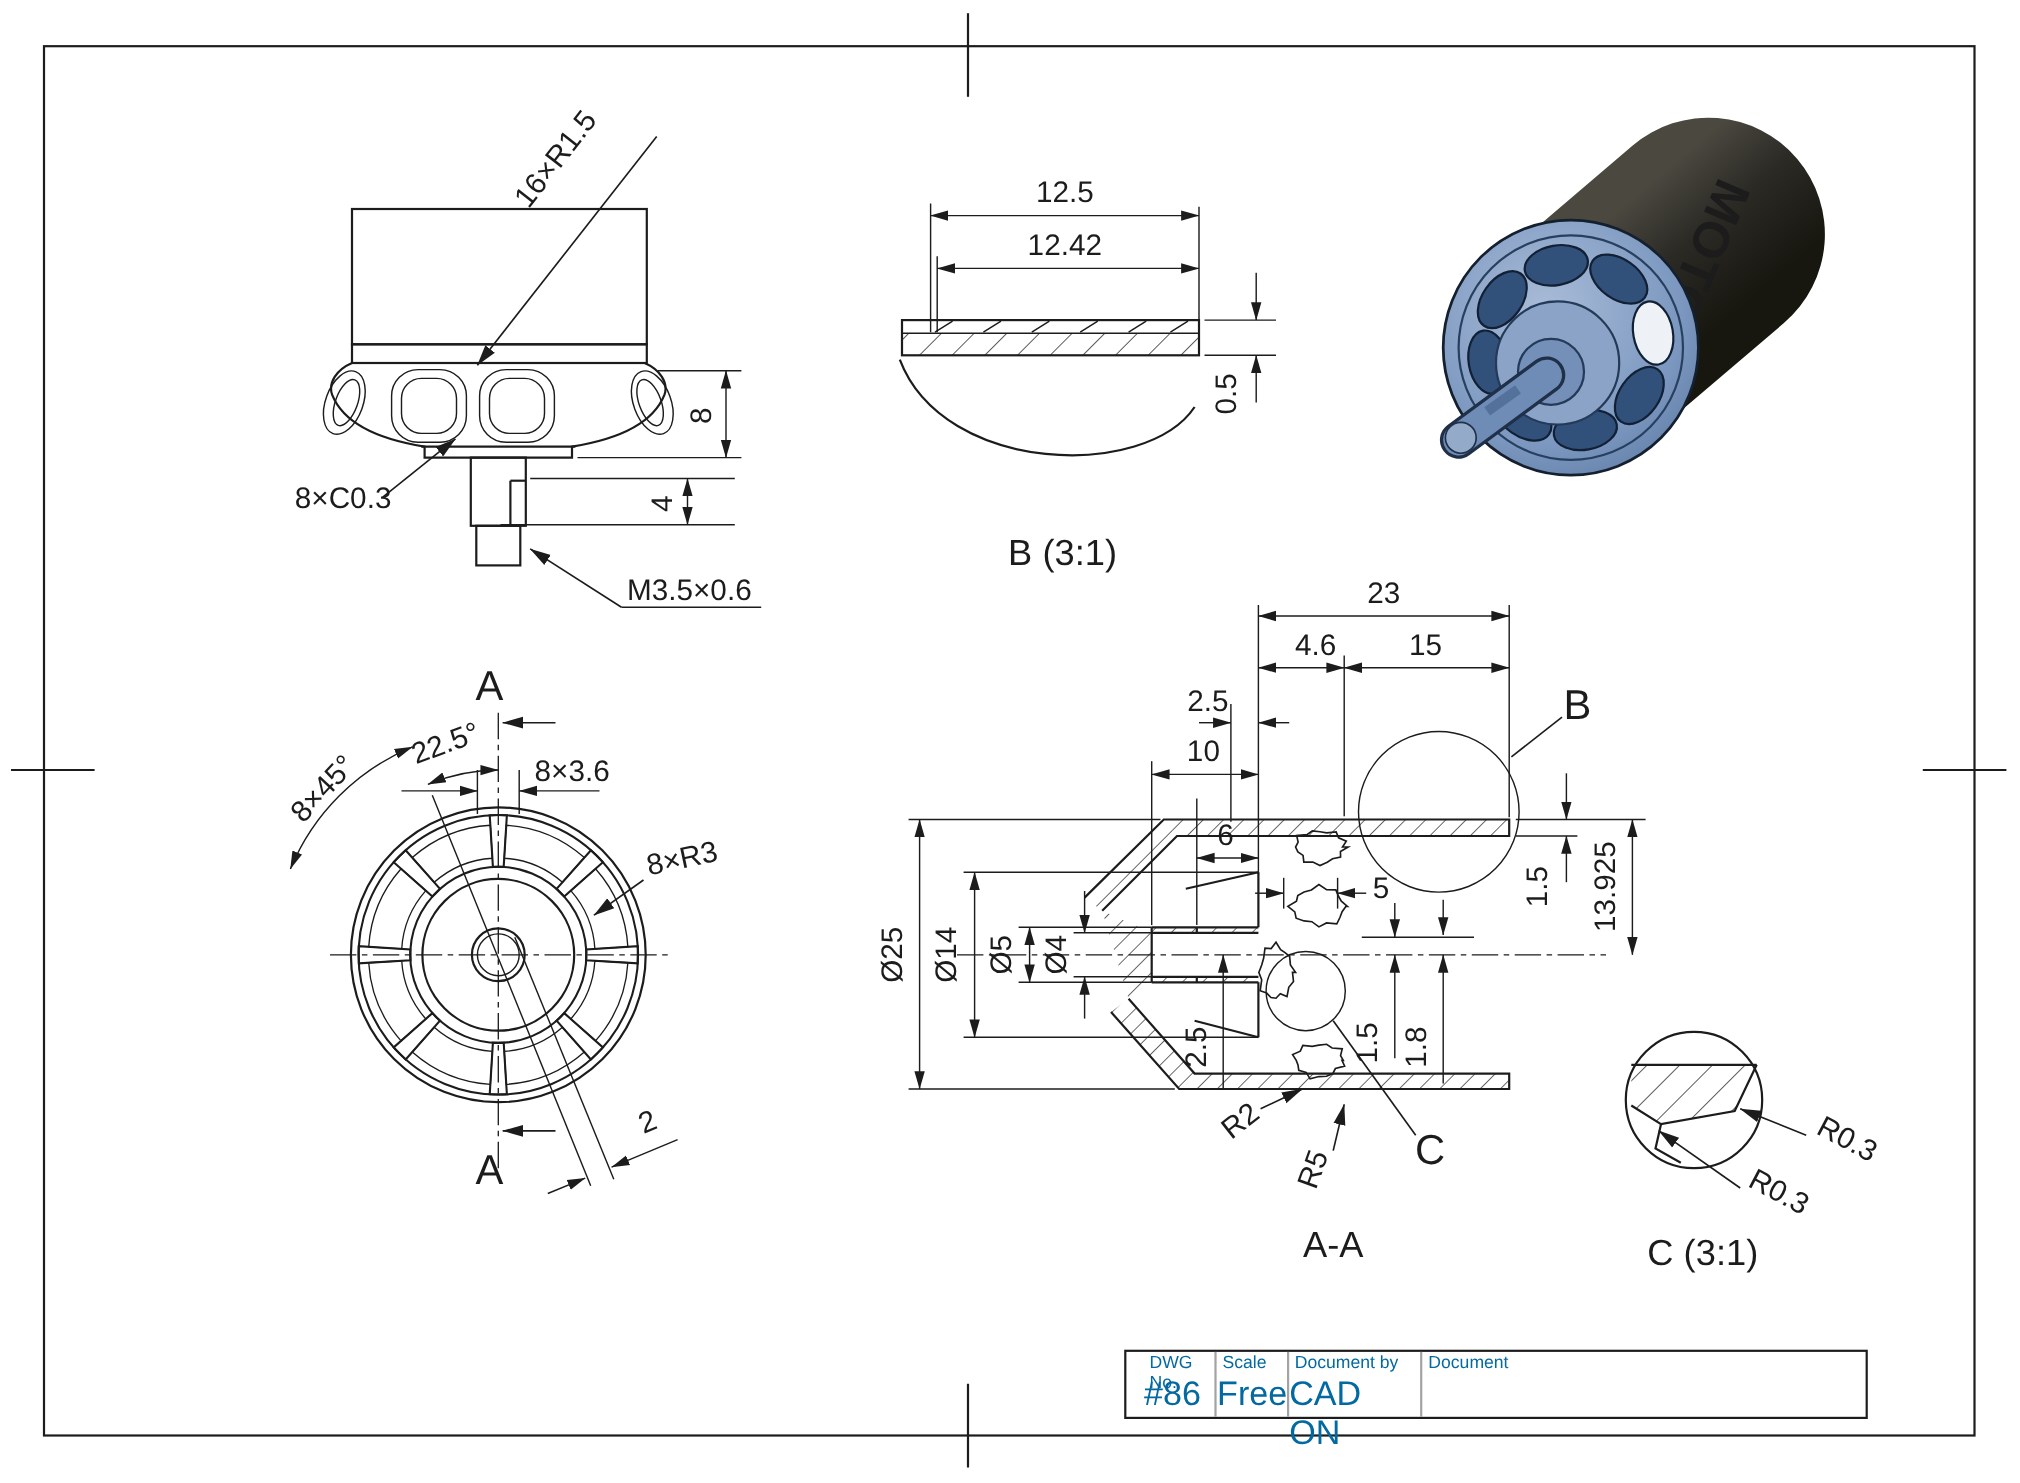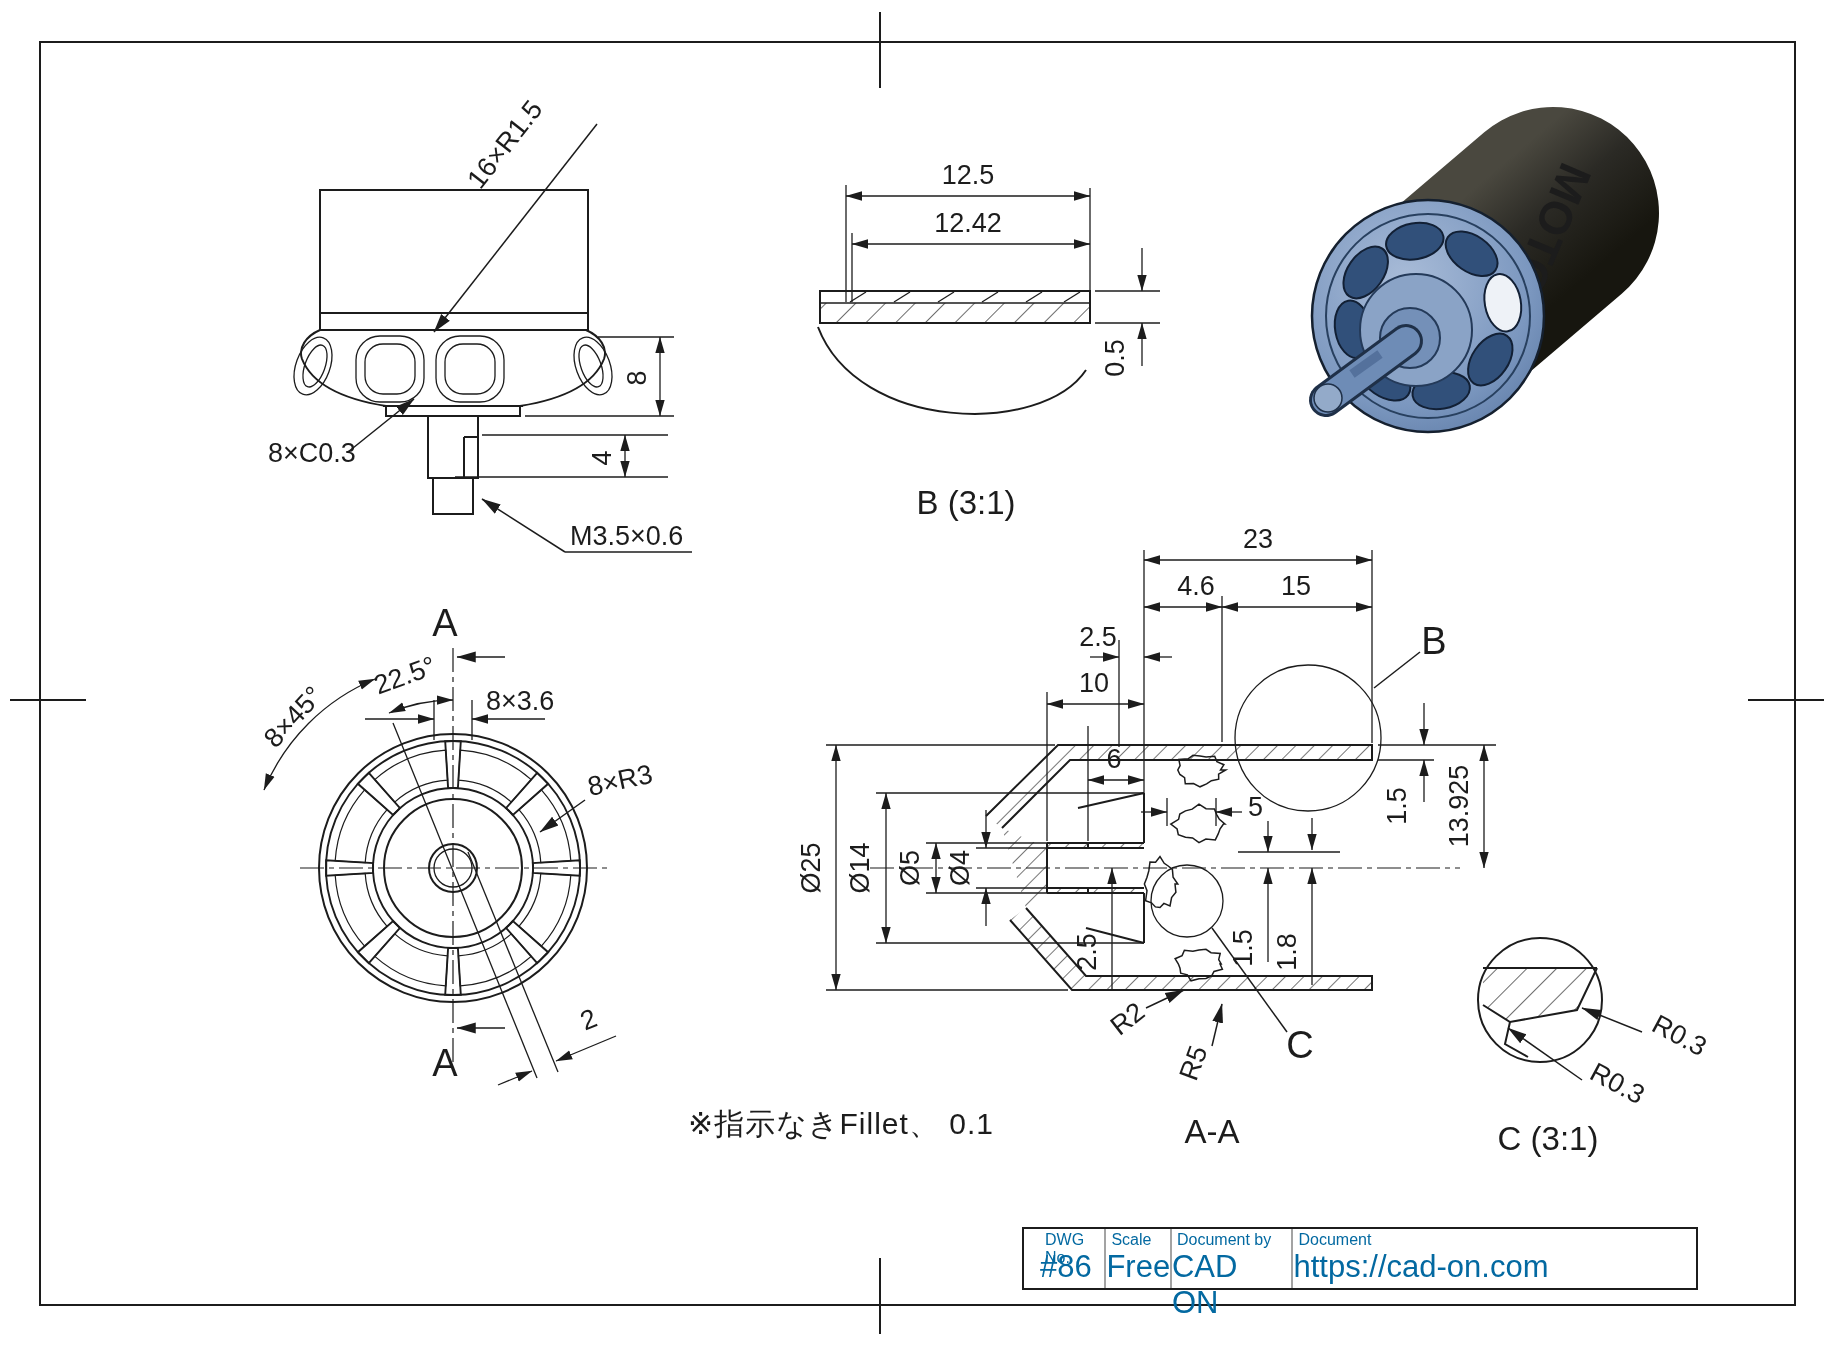--- a/index.html
+++ b/index.html
@@ -320,34 +320,32 @@
     <path class="ol" d="M1597,968 L1577,1010 L1510,1022 L1483,1005"></path>
     <path class="ol" d="M1510,1022 L1505,1044 L1528,1057"></path>
     <line x1="1642" y1="1032" x2="1582" y2="1008" class="ldr" marker-end="url(#arr)"></line>
     <text class="dimtxt" transform="translate(1650,1030) rotate(28)">R0.3</text>
     <line x1="1582" y1="1080" x2="1508" y2="1028" class="ldr" marker-end="url(#arr)"></line>
     <text class="dimtxt" transform="translate(1588,1078) rotate(28)">R0.3</text>
     <text class="viewtxt" text-anchor="middle" x="1548" y="1150">C (3:1)</text>
   </g>
 </svg>
 
-<div class="note">※指示なきFillet、 0.1</div>
 
 <div class="tb">
   <div class="cell" style="width:76px">
     <div class="lbl">DWG No.</div>
     <div class="val">#86</div>
   </div>
   <div class="cell" style="width:77px">
     <div class="lbl">Scale</div>
     <div class="val">Free</div>
   </div>
   <div class="cell" style="width:143px">
     <div class="lbl">Document by</div>
     <div class="val">CAD ON</div>
   </div>
   <div class="cell" style="width:477px">
     <div class="lbl">Document</div>
-    <div class="val">https://cad-on.com</div>
   </div>
 </div>
 
 </div>
 
 </body></html>

